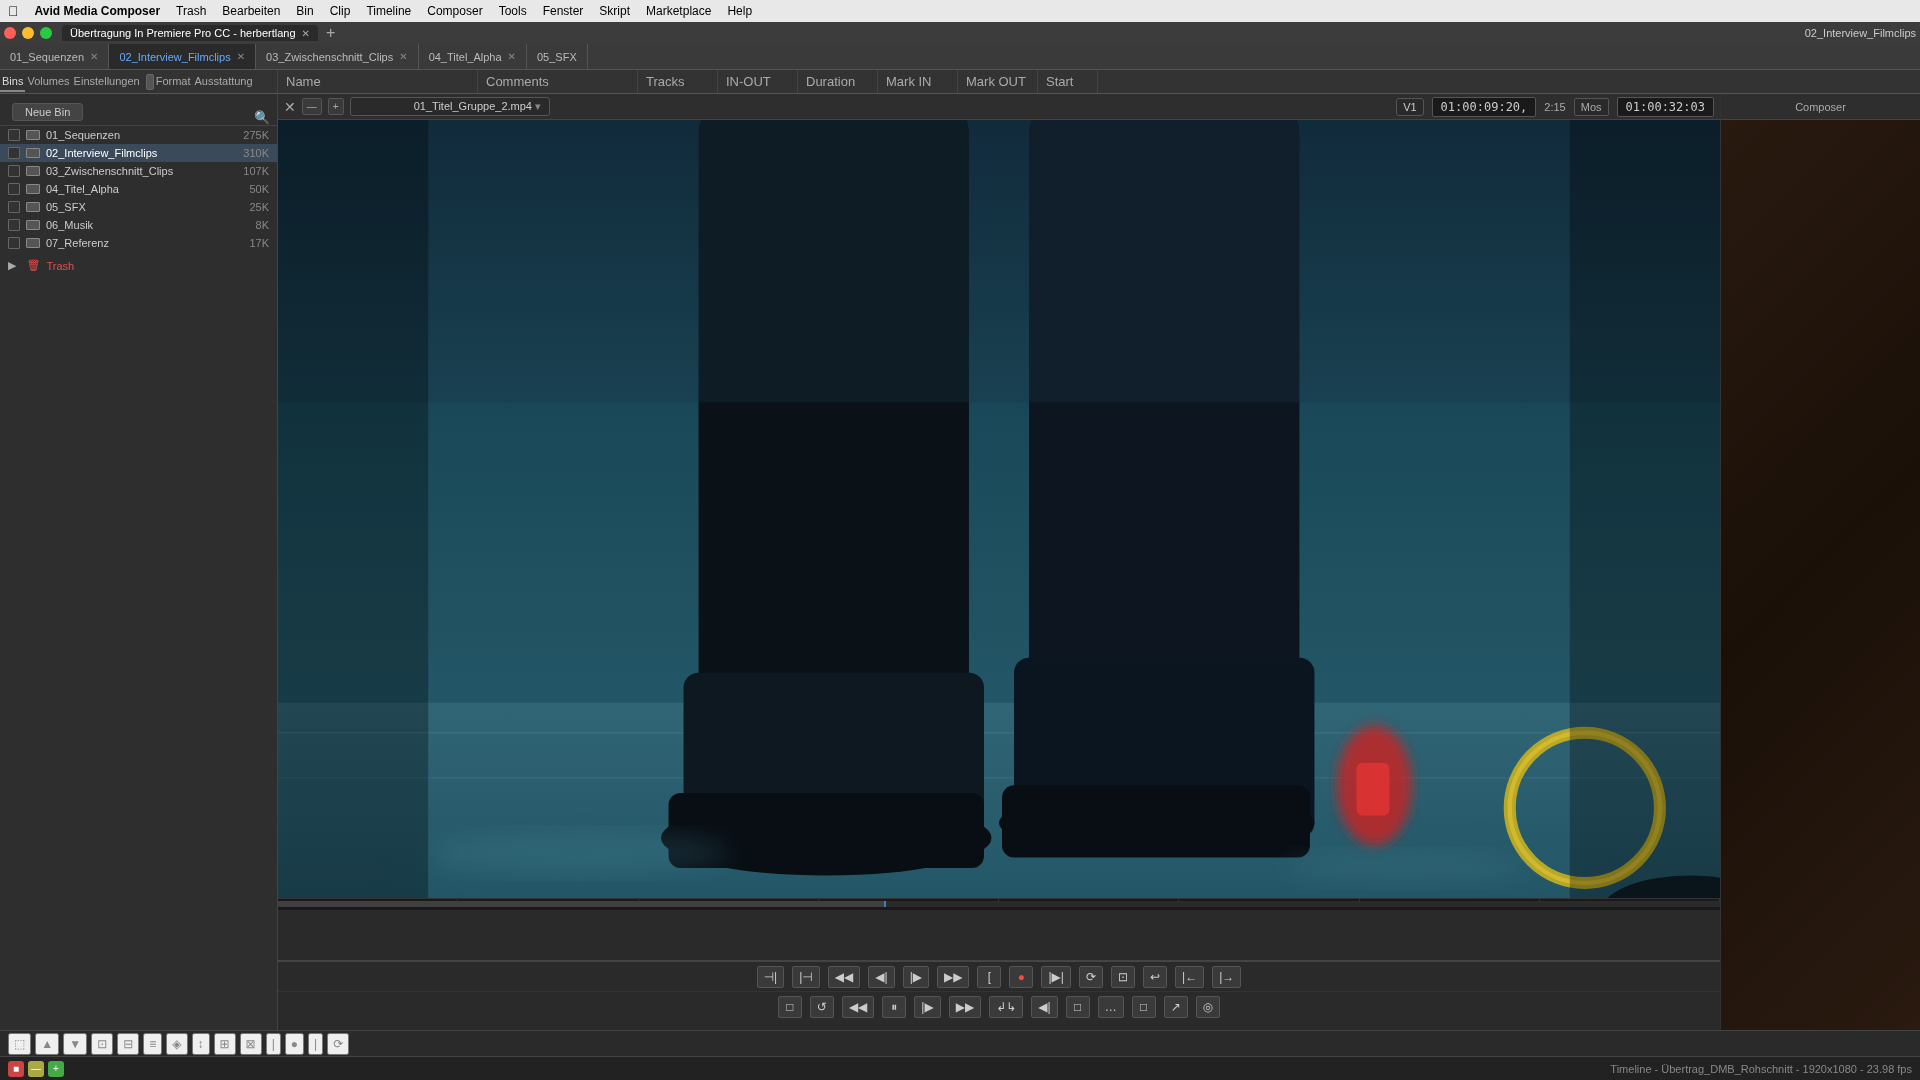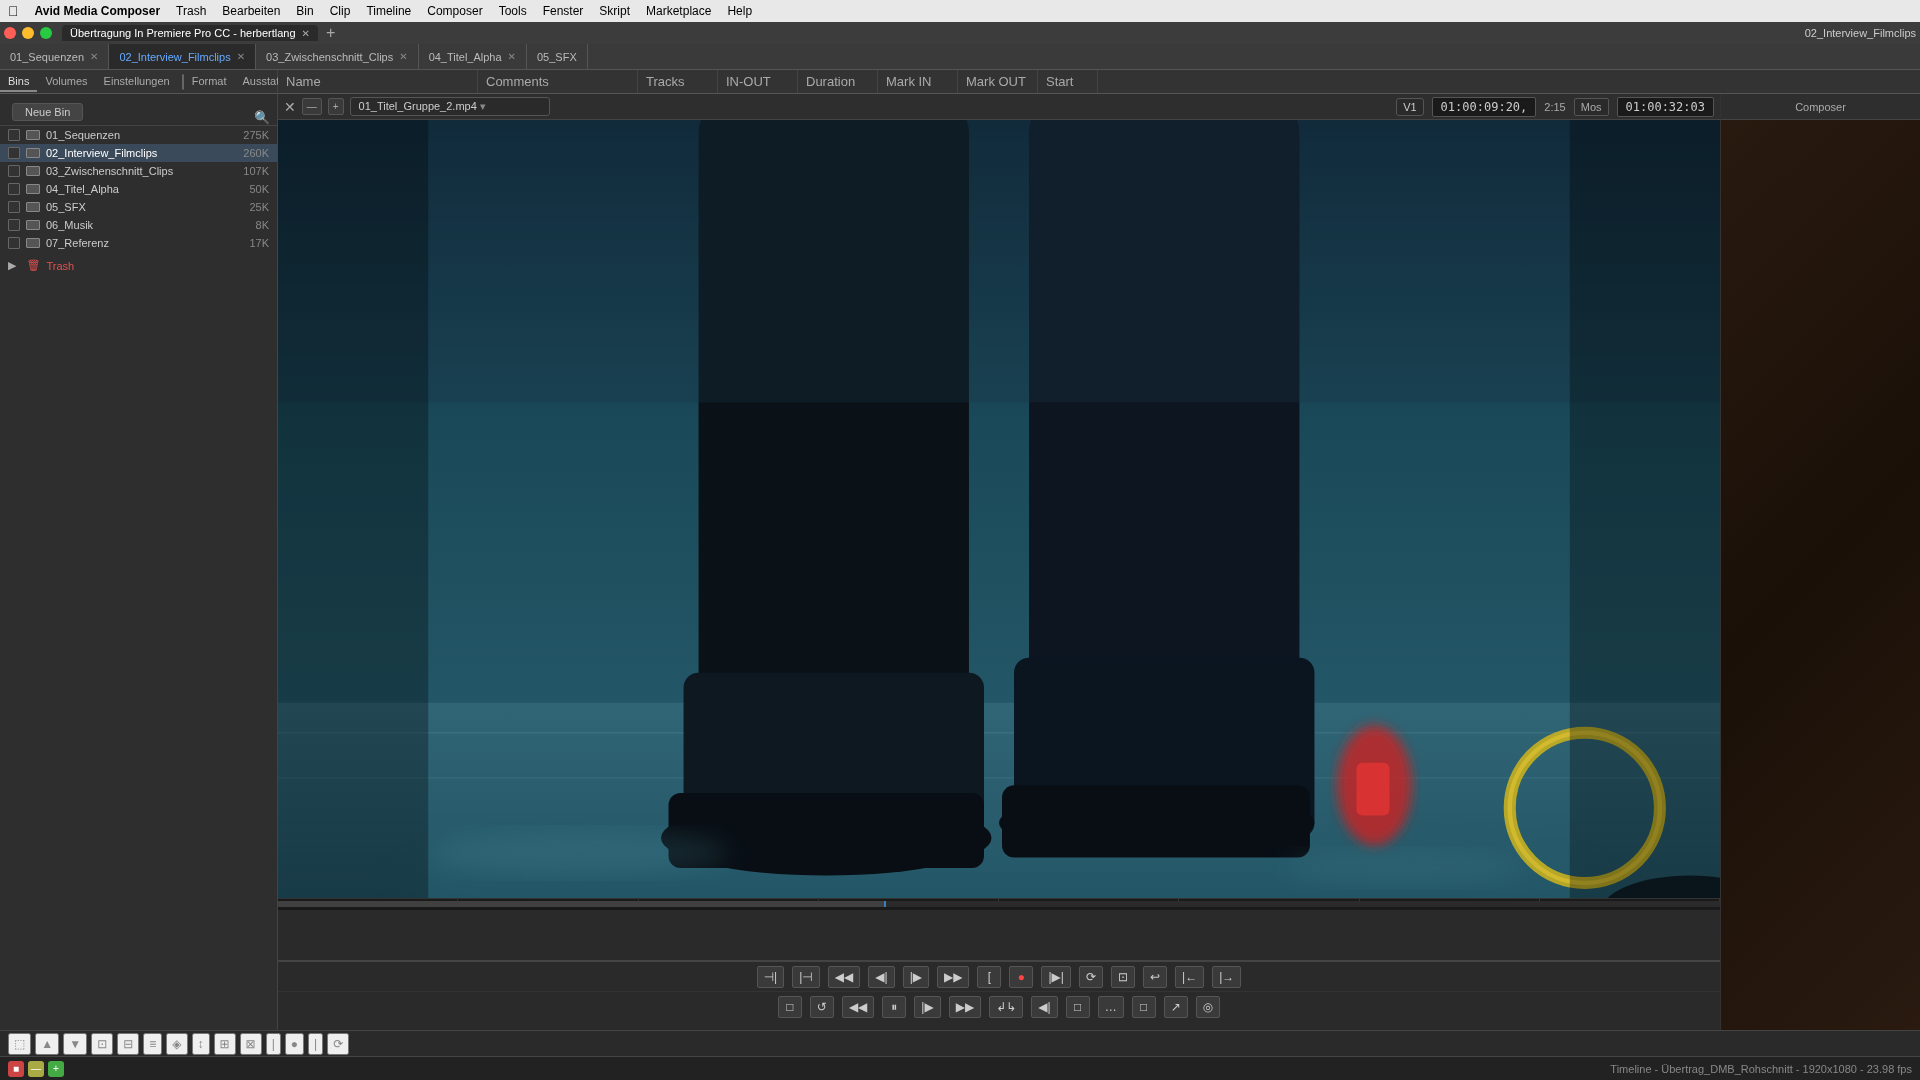--- a/index.html
+++ b/index.html
@@ -132,21 +132,21 @@
     }
     .project-tab.active {
       background: #2a2a2a;
       color: #6af;
     }
     .project-tab .tab-x {
       color: #888;
       font-size: 10px;
     }
     .bins-tab {
-      padding: 3px 8px;
+      padding: 3px 2px;
       font-size: 11px;
       color: #aaa;
       cursor: pointer;
       border-bottom: 2px solid transparent;
     }
     .bins-tab.active {
       color: #ddd;
       border-bottom-color: #888;
     }
 
@@ -229,20 +229,21 @@
       cursor: pointer;
     }
     .viewer-clip-name {
       background: #2a2a2a;
       border: 1px solid #555;
       border-radius: 3px;
       padding: 2px 8px;
       font-size: 11px;
       color: #ccc;
       min-width: 200px;
+      text-align: right;
     }
     .viewer-dropdown {
       font-size: 11px;
       color: #888;
     }
     .viewer-track {
       margin-left: auto;
       font-size: 11px;
       color: #ccc;
       background: #2a2a2a;
@@ -564,21 +565,21 @@
   <div class="bin-item">
     <span style="width:12px;height:12px;border:1px solid #666;display:inline-block;background:#333;border-radius:1px;"></span>
     <span class="bin-icon"></span>
     <span class="bin-name">01_Sequenzen</span>
     <span class="bin-size">275K</span>
   </div>
   <div class="bin-item selected" style="background:#3a4a5a;">
     <span style="width:12px;height:12px;border:1px solid #666;display:inline-block;background:#333;border-radius:1px;"></span>
     <span class="bin-icon"></span>
     <span class="bin-name">02_Interview_Filmclips</span>
-    <span class="bin-size">260K</span>
+    <span class="bin-size">310K</span>
   </div>
   <div class="bin-item">
     <span style="width:12px;height:12px;border:1px solid #666;display:inline-block;background:#333;border-radius:1px;"></span>
     <span class="bin-icon"></span>
     <span class="bin-name">03_Zwischenschnitt_Clips</span>
     <span class="bin-size">107K</span>
   </div>
   <div class="bin-item">
     <span style="width:12px;height:12px;border:1px solid #666;display:inline-block;background:#333;border-radius:1px;"></span>
     <span class="bin-icon"></span>

